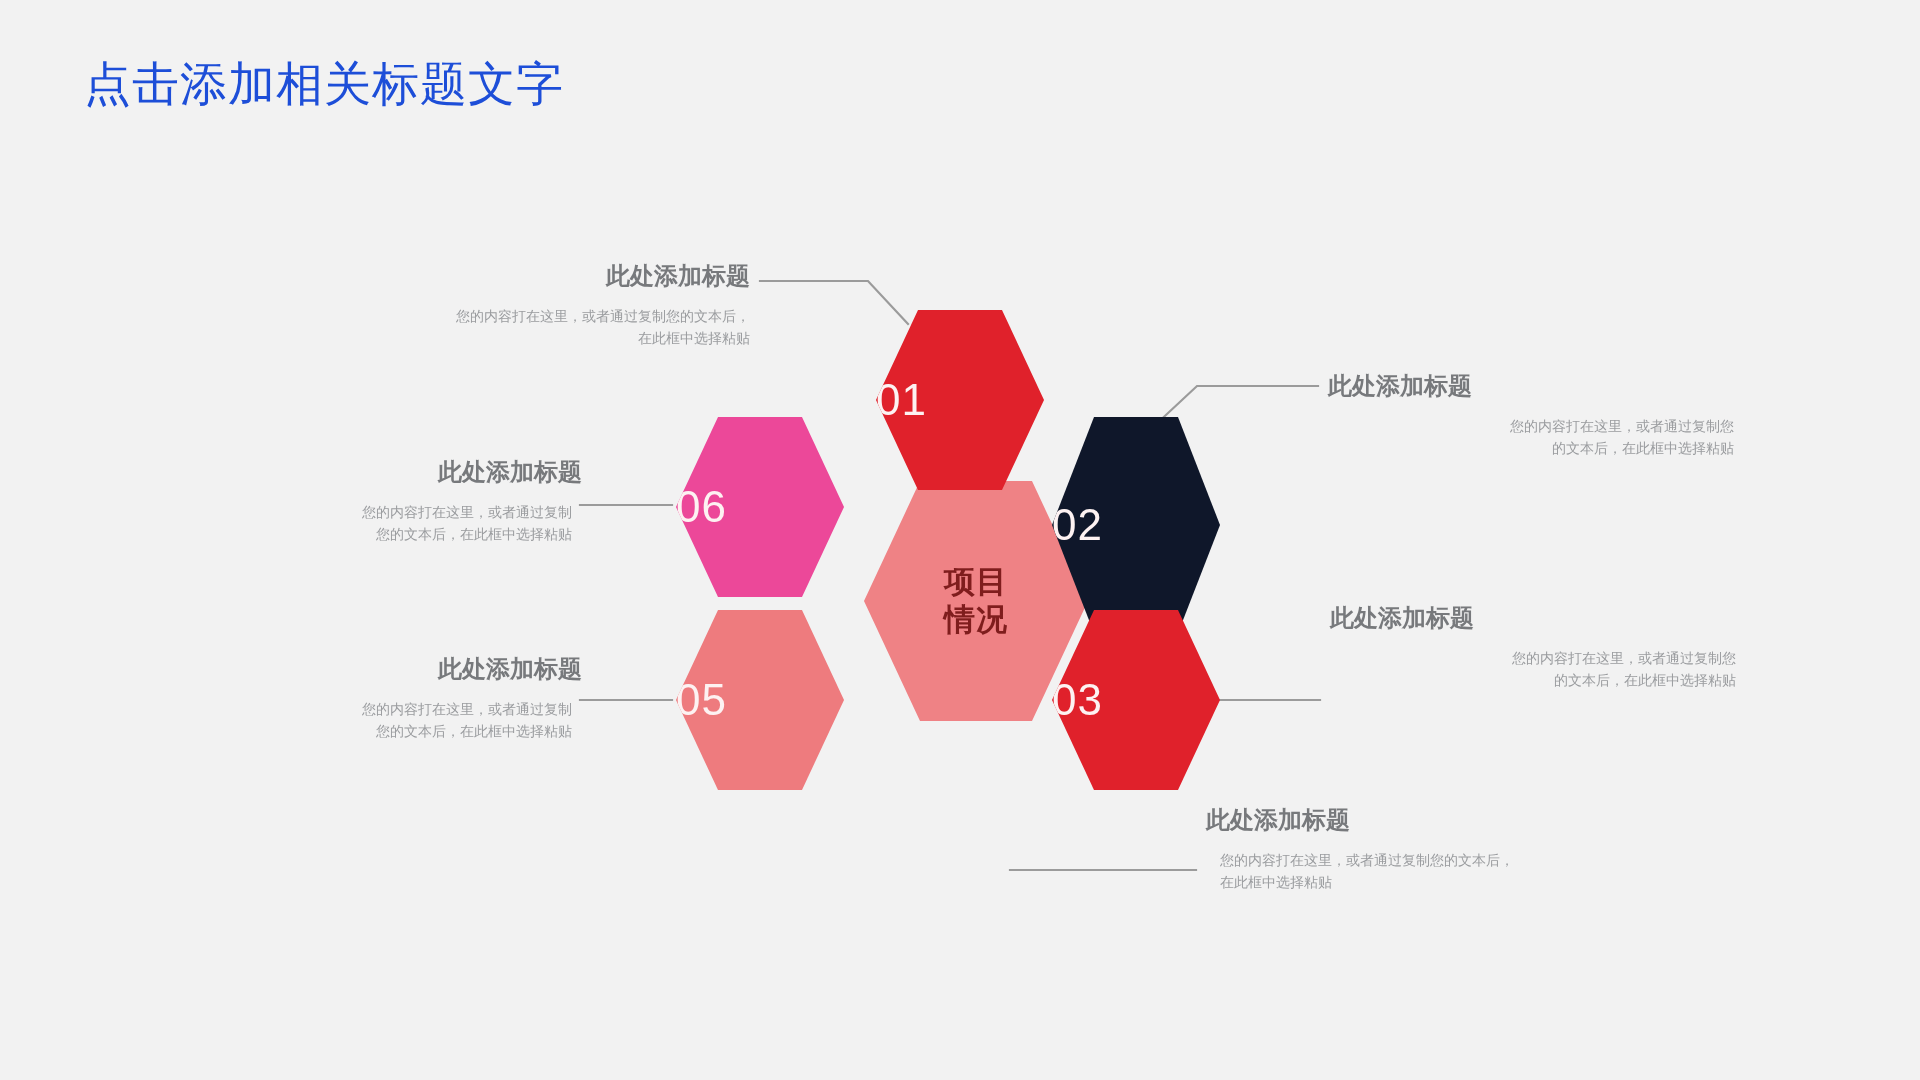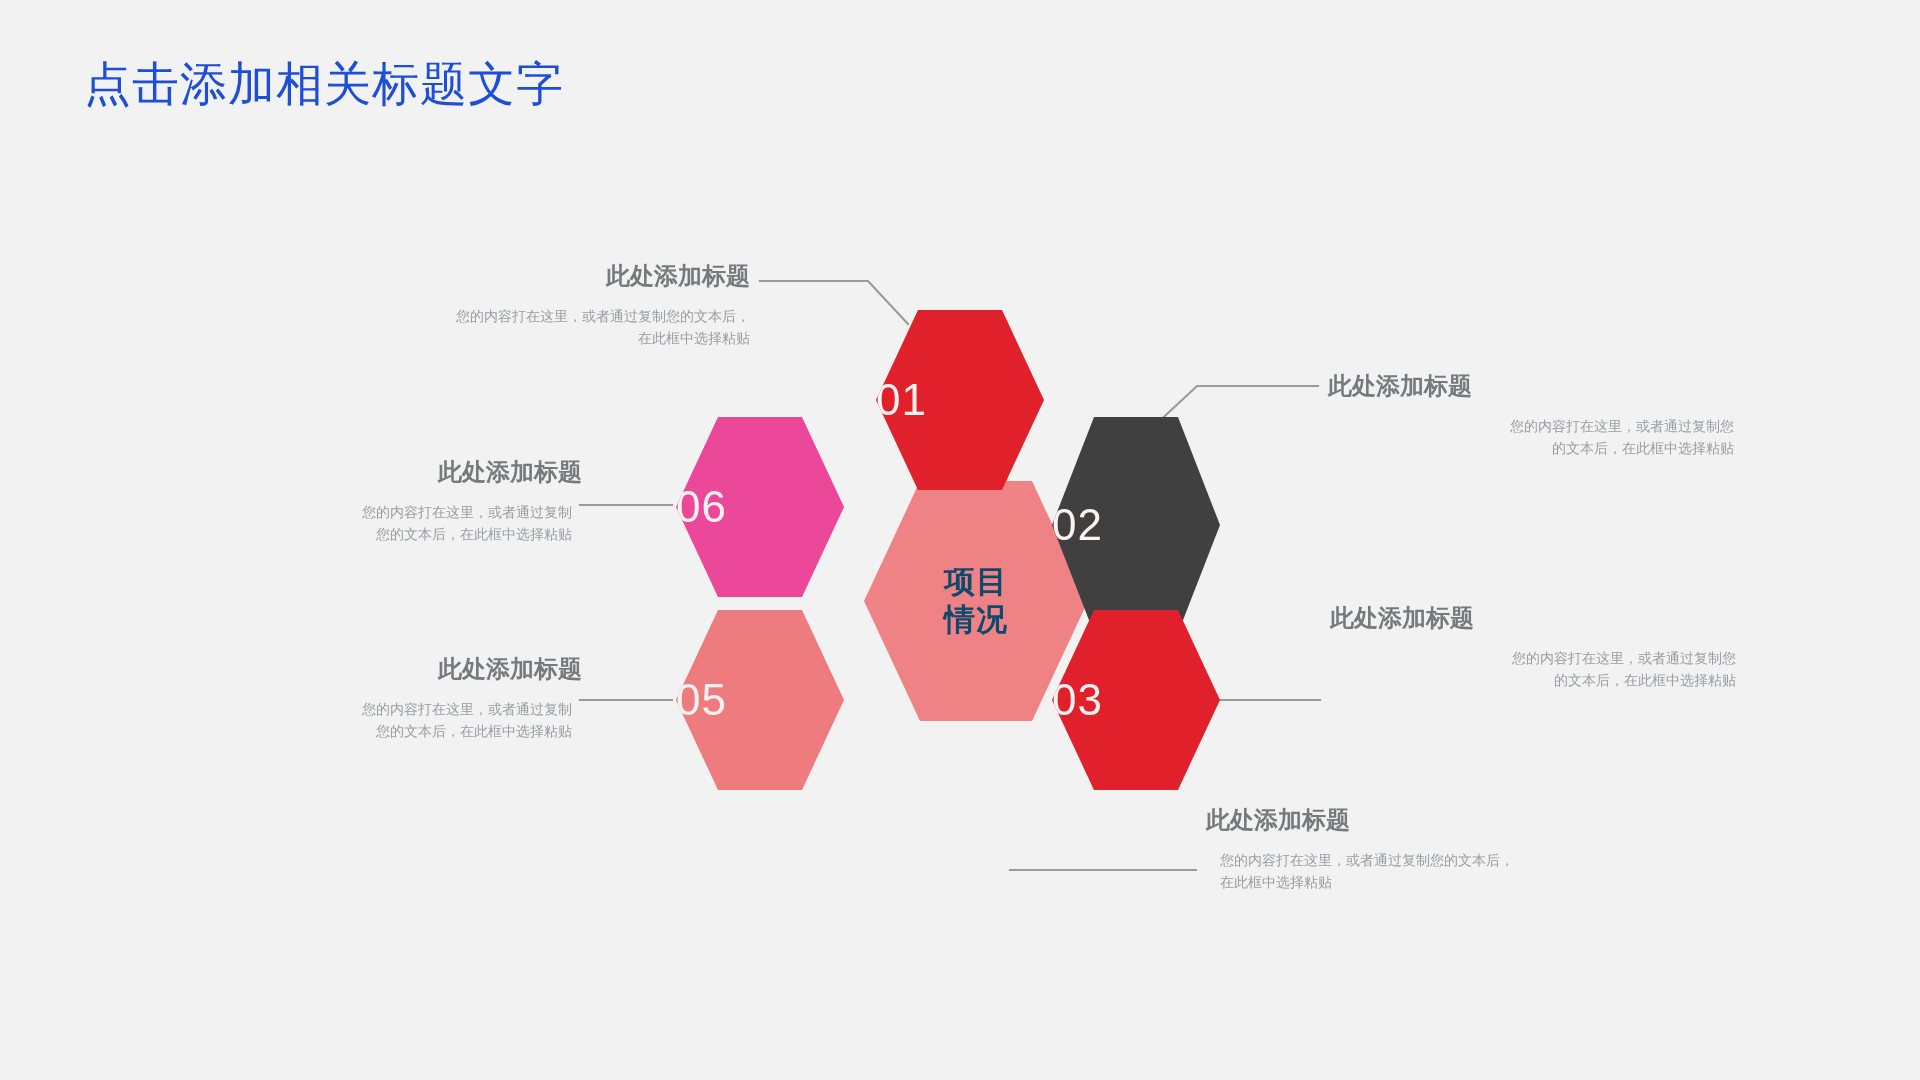--- a/index.html
+++ b/index.html
@@ -80,21 +80,21 @@
   .hex-center {
     position: absolute;
     display: flex;
     flex-direction: column;
     align-items: center;
     justify-content: center;
     -webkit-clip-path: polygon(25% 0%, 75% 0%, 100% 50%, 75% 100%, 25% 100%, 0% 50%);
     clip-path: polygon(25% 0%, 75% 0%, 100% 50%, 75% 100%, 25% 100%, 0% 50%);
   }
   .hex-center-line {
-    color: #0c4a6e;
+    color: #7f1d1d;
     font-size: 31px;
     font-weight: bold;
     line-height: 1.22;
     letter-spacing: 1px;
   }
 
   
   .callout {
     position: absolute;
   }
@@ -145,21 +145,21 @@
 
     <div class="hex-center" style="left:864px; top:481px; width:224px; height:240px; background:#ef8285;">
       <div class="hex-center-line">项目</div>
       <div class="hex-center-line">情况</div>
     </div>
 
     <div class="hex" style="left:876px; top:310px; width:168px; height:180px; background:#e0212b;">
       <span class="hex-num">01</span>
     </div>
 
-    <div class="hex" style="left:1052px; top:417px; width:168px; height:216px; background:#404040;">
+    <div class="hex" style="left:1052px; top:417px; width:168px; height:216px; background:#0f172a;">
       <span class="hex-num">02</span>
     </div>
 
     <div class="hex" style="left:1052px; top:610px; width:168px; height:180px; background:#e0212b;">
       <span class="hex-num">03</span>
     </div>
 
 
     <div class="hex" style="left:676px; top:610px; width:168px; height:180px; background:#ee7b7e;">
       <span class="hex-num">05</span>

